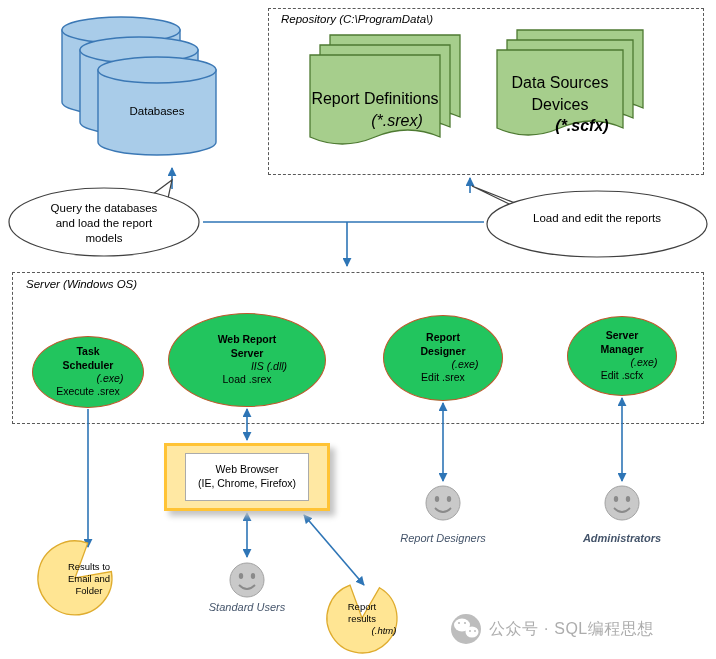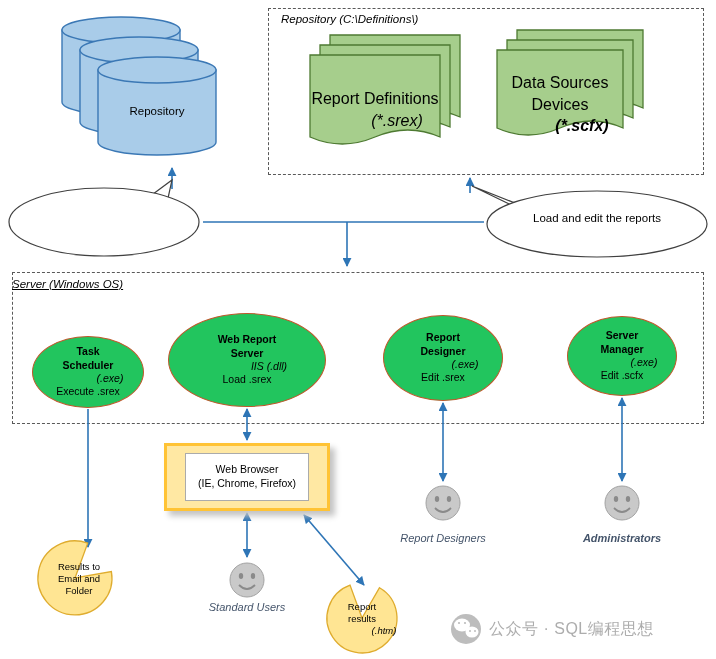--- a/index.html
+++ b/index.html
@@ -115,41 +115,46 @@
       <circle cx="466" cy="629" r="15" fill="#BDBDBD"></circle>
       <ellipse cx="462" cy="625" rx="8" ry="6.5" fill="#ffffff"></ellipse>
       <ellipse cx="472" cy="632" rx="6.5" ry="5.5" fill="#ffffff"></ellipse>
       <circle cx="459" cy="623" r="1.1" fill="#BDBDBD"></circle>
       <circle cx="465" cy="623" r="1.1" fill="#BDBDBD"></circle>
       <circle cx="470" cy="631" r="1" fill="#BDBDBD"></circle>
       <circle cx="475" cy="631" r="1" fill="#BDBDBD"></circle>
     </g>
   </svg>
 
-  <div class="abs lbl center" style="left:97px; top:105px; width:120px;">Repository</div>
-
-  <div class="box-title" style="left:281px; top:13px;">Repository (C:\Definitions\)</div>
+  <div class="abs lbl center" style="left:97px; top:105px; width:120px;">Databases</div>
+
+  <div class="box-title" style="left:281px; top:13px;">Repository (C:\ProgramData\)</div>
 
   <div class="stack-label" style="left:310px; top:88px; width:130px;">
     <div>Report Definitions</div>
     <div class="italic">(*.srex)</div>
   </div>
 
   <div class="stack-label" style="left:497px; top:72px; width:126px;">
     <div>Data Sources</div>
     <div>Devices</div>
     <div class="bold italic">(*.scfx)</div>
   </div>
 
+  <div class="bubble-text" style="left:14px; top:201px; width:180px;">
+    <div>Query the databases</div>
+    <div>and load the report</div>
+    <div>models</div>
+  </div>
 
   <div class="bubble-text" style="left:497px; top:211px; width:200px;">
     <div>Load and edit the reports</div>
   </div>
 
-  <div class="box-title" style="left:12px; top:278px;text-decoration:underline;">Server (Windows OS)</div>
+  <div class="box-title" style="left:26px; top:278px;">Server (Windows OS)</div>
 
   <div class="node" style="left:32px; top:336px; width:112px; height:72px;">
     <div class="bold">Task</div>
     <div class="bold">Scheduler</div>
     <div class="italic">(.exe)</div>
     <div>Execute .srex</div>
   </div>
 
   <div class="node" style="left:168px; top:313px; width:158px; height:94px;">
     <div class="bold">Web Report</div>
@@ -176,21 +181,21 @@
     <div class="browser-inner">
       <div>Web Browser</div>
       <div>(IE, Chrome, Firefox)</div>
     </div>
   </div>
 
   <div class="actor-label" style="left:172px; top:601px;">Standard Users</div>
   <div class="actor-label" style="left:368px; top:532px;">Report Designers</div>
   <div class="actor-label" style="left:547px; top:532px;font-weight:bold;">Administrators</div>
 
-  <div class="pac-label" style="left:42px; top:561px; width:74px;">
+  <div class="pac-label" style="left:52px; top:561px; width:74px;">
     <div>Results to</div>
     <div>Email and</div>
     <div>Folder</div>
   </div>
   <div class="pac-label" style="left:325px; top:601px; width:74px;">
     <div>Report</div>
     <div>results</div>
     <div class="italic">(.htm)</div>
   </div>
 

